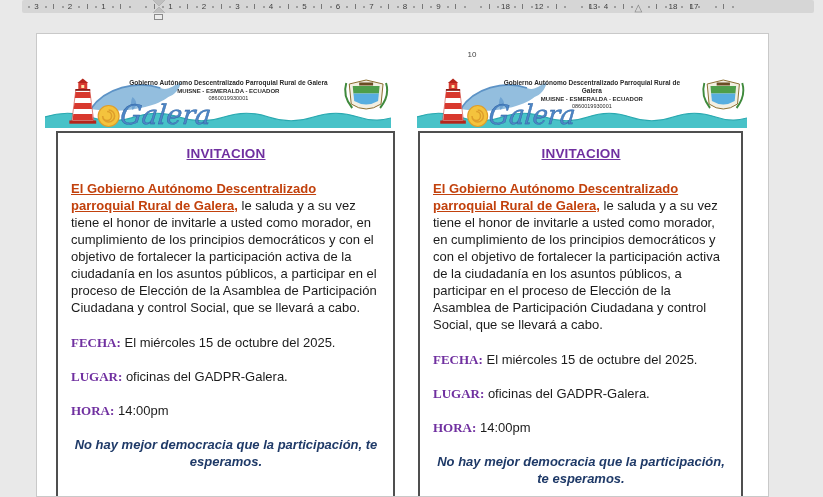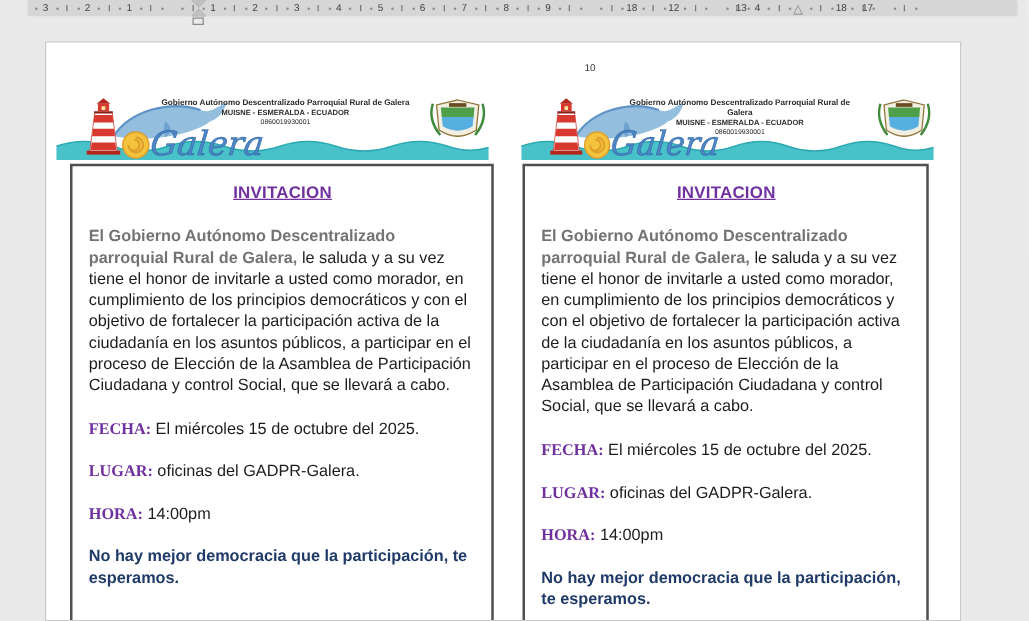--- a/index.html
+++ b/index.html
@@ -55,28 +55,28 @@
   
   .invite-box{
     margin-top:3px;border:2px solid #4f4f4f;box-sizing:border-box;height:600px;
     padding:11px 12px 0 13px;background:#fff;
   }
   .invite-title{
     text-align:center;color:#7030a0;font-weight:bold;font-size:13.5px;
     text-decoration:underline;margin:2px 0 19px 0;letter-spacing:0.2px;
   }
   .invite-body{margin:0 0 18px 0;font-size:13px;line-height:17px;color:#1c1c1c;}
-  .run-bold-blue{font-weight:bold;color:#737373;}
+  .run-bold-blue{font-weight:bold;color:#c2410c;text-decoration:underline;}
   .run-bold{font-weight:normal;color:#1c1c1c;}
   .run-plain{color:#1c1c1c;}
   .field{margin:0 0 17px 0;font-size:13px;line-height:17px;color:#1c1c1c;}
   .field .label{color:#7030a0;font-weight:bold;font-family:Liberation Serif, serif;}
   .closing{
     margin:0;font-size:13px;line-height:17px;color:#1f3a68;
-    font-weight:bold;
+    font-weight:bold;font-style:italic;text-align:center;
   }
 </style>
 </head>
 <body>
 
 <div class="ruler">
   <div class="ruler-strip" id="ruler-strip">
     <div class="indent-marker">
       <span class="ind-first"></span>
       <span class="ind-hang"></span>

